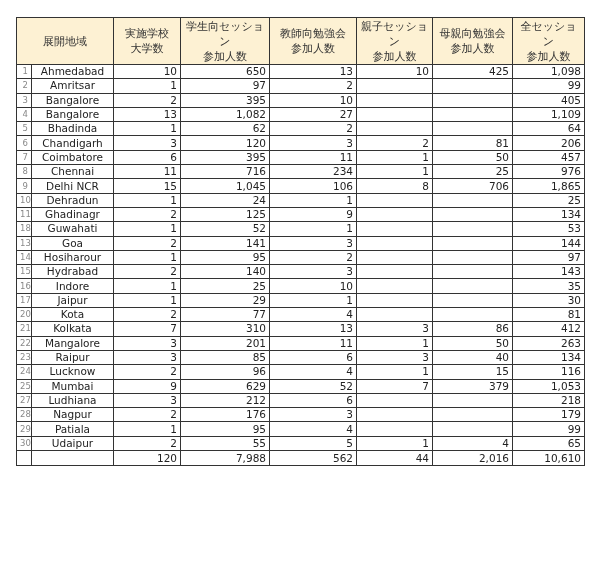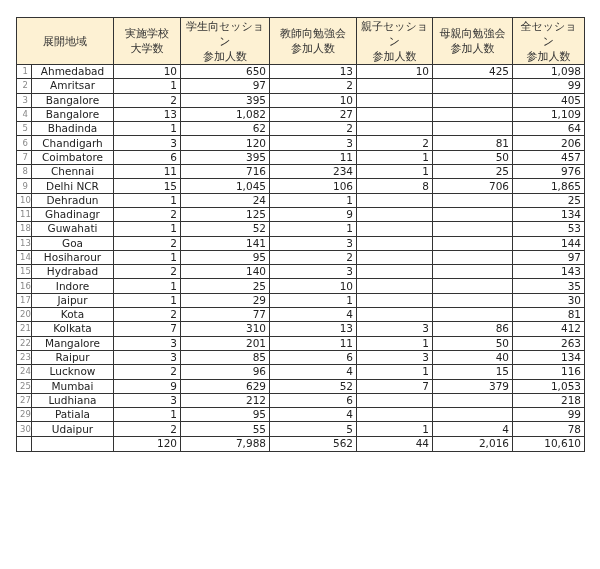--- a/index.html
+++ b/index.html
@@ -317,38 +317,48 @@
         <td class="idx">27</td>
         <td class="region">Ludhiana</td>
         <td class="num">3</td>
         <td class="num">212</td>
         <td class="num">6</td>
         <td class="num"></td>
         <td class="num"></td>
         <td class="num">218</td>
       </tr>
       <tr>
+        <td class="idx">28</td>
+        <td class="region">Nagpur</td>
+        <td class="num">2</td>
+        <td class="num">176</td>
+        <td class="num">3</td>
+        <td class="num"></td>
+        <td class="num"></td>
+        <td class="num">179</td>
+      </tr>
+      <tr>
         <td class="idx">29</td>
         <td class="region">Patiala</td>
         <td class="num">1</td>
         <td class="num">95</td>
         <td class="num">4</td>
         <td class="num"></td>
         <td class="num"></td>
         <td class="num">99</td>
       </tr>
       <tr>
         <td class="idx">30</td>
         <td class="region">Udaipur</td>
         <td class="num">2</td>
         <td class="num">55</td>
         <td class="num">5</td>
         <td class="num">1</td>
         <td class="num">4</td>
-        <td class="num">78</td>
+        <td class="num">65</td>
       </tr>
       <tr class="total">
         <td class="idx"></td>
         <td class="region"></td>
         <td class="num">120</td>
         <td class="num">7,988</td>
         <td class="num">562</td>
         <td class="num">44</td>
         <td class="num">2,016</td>
         <td class="num">10,610</td>

